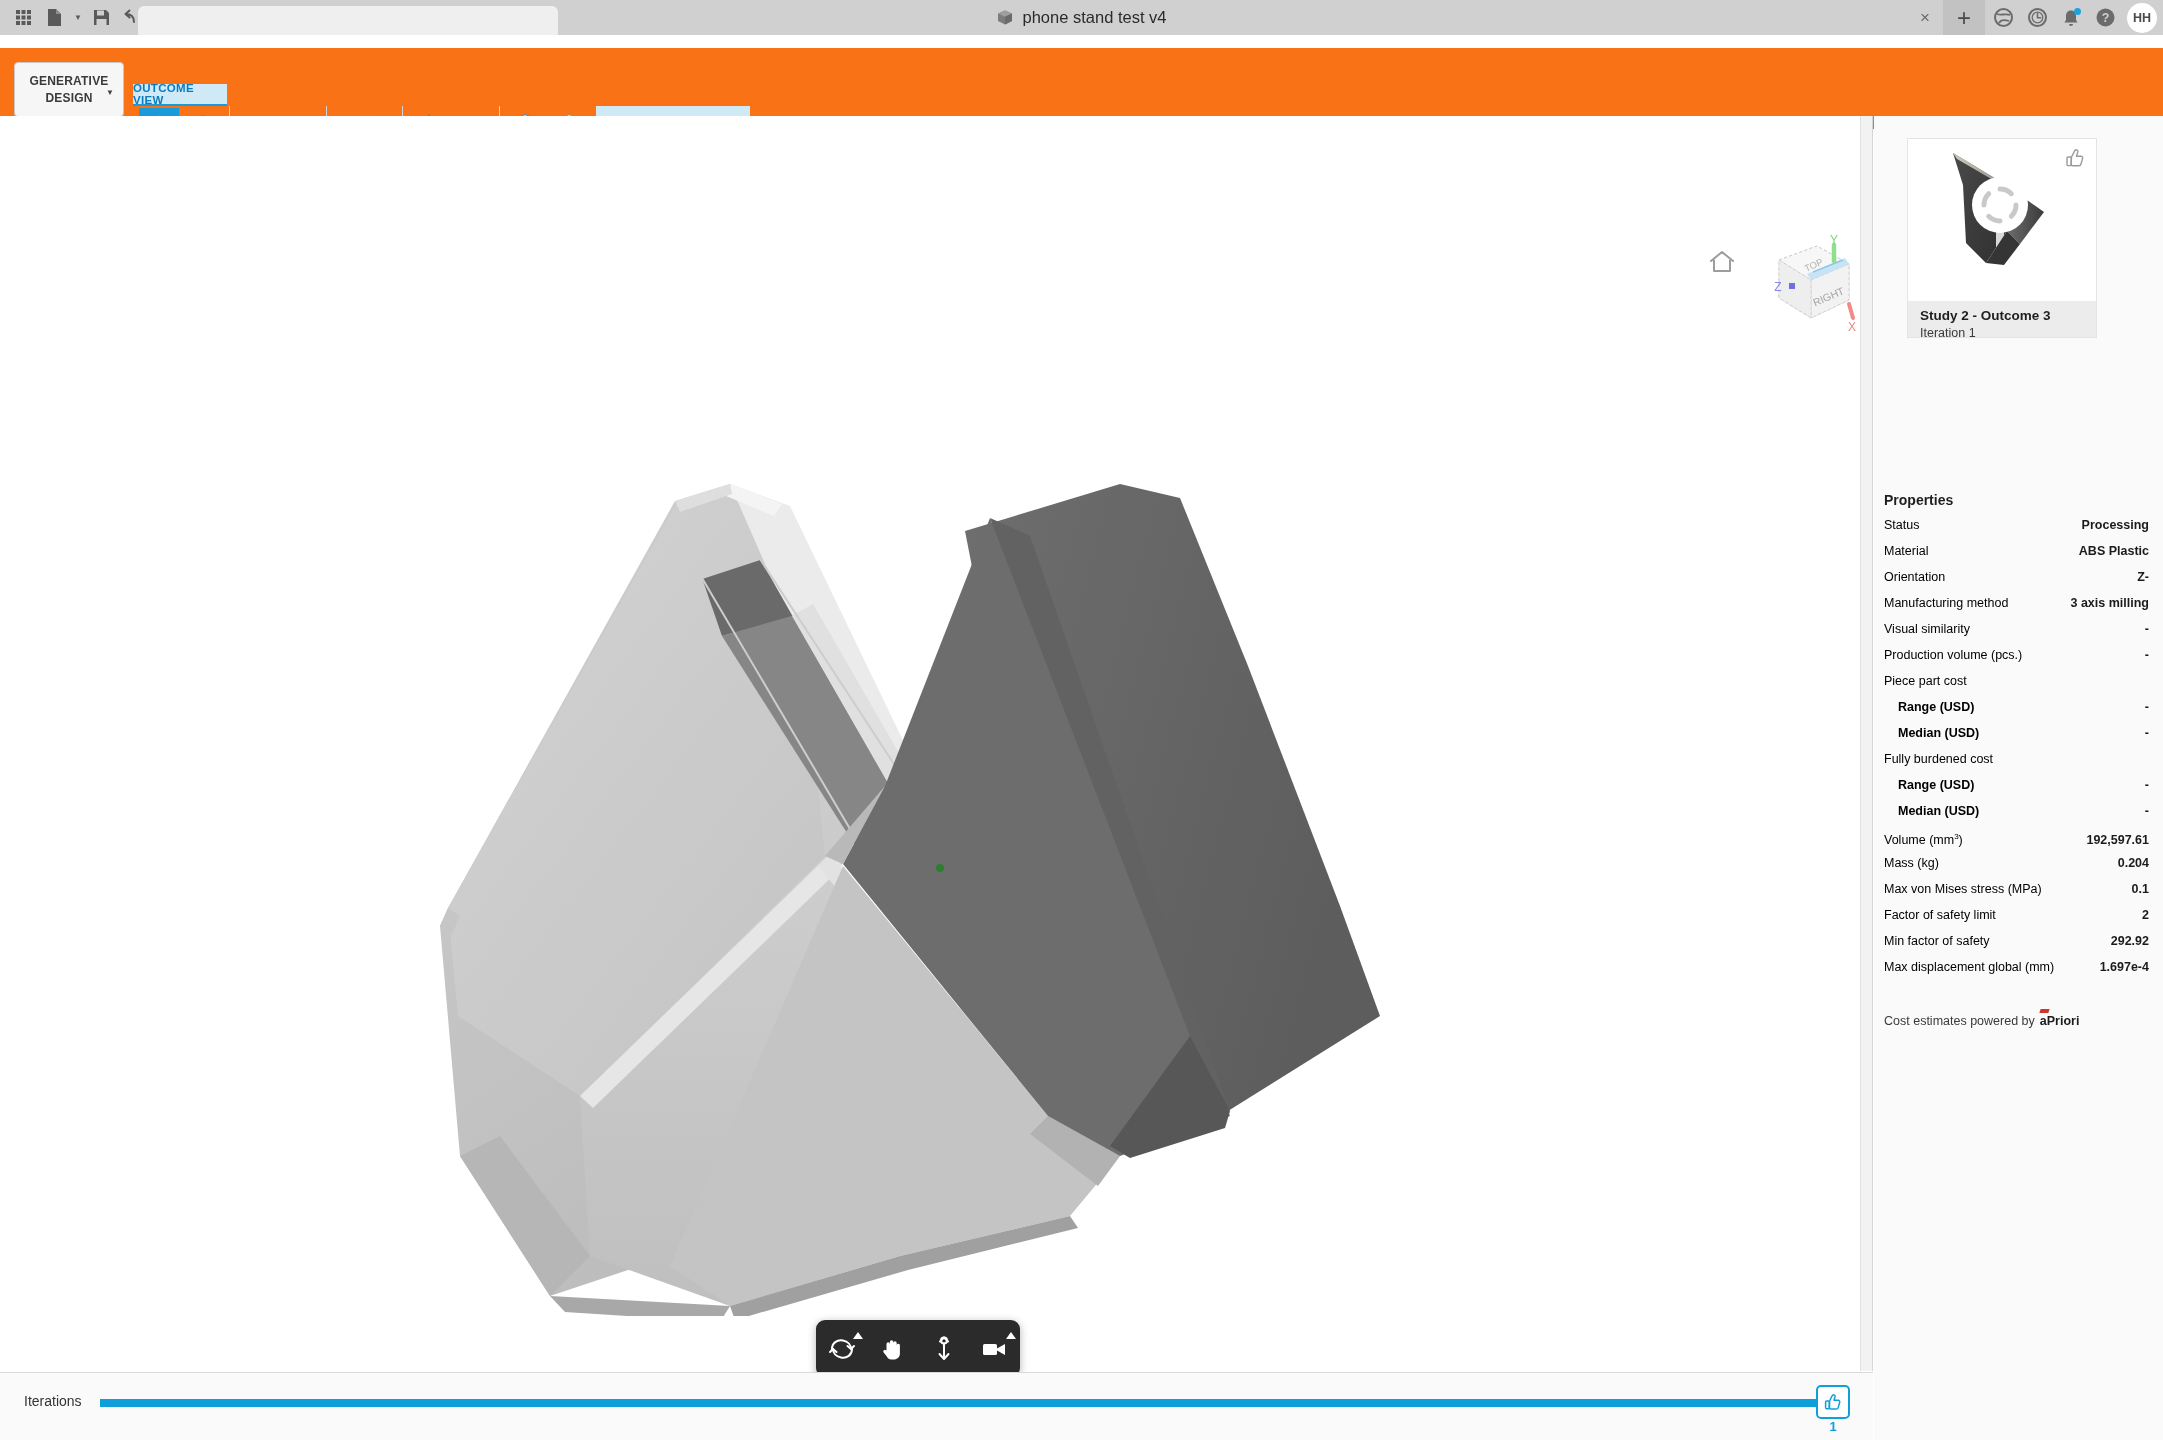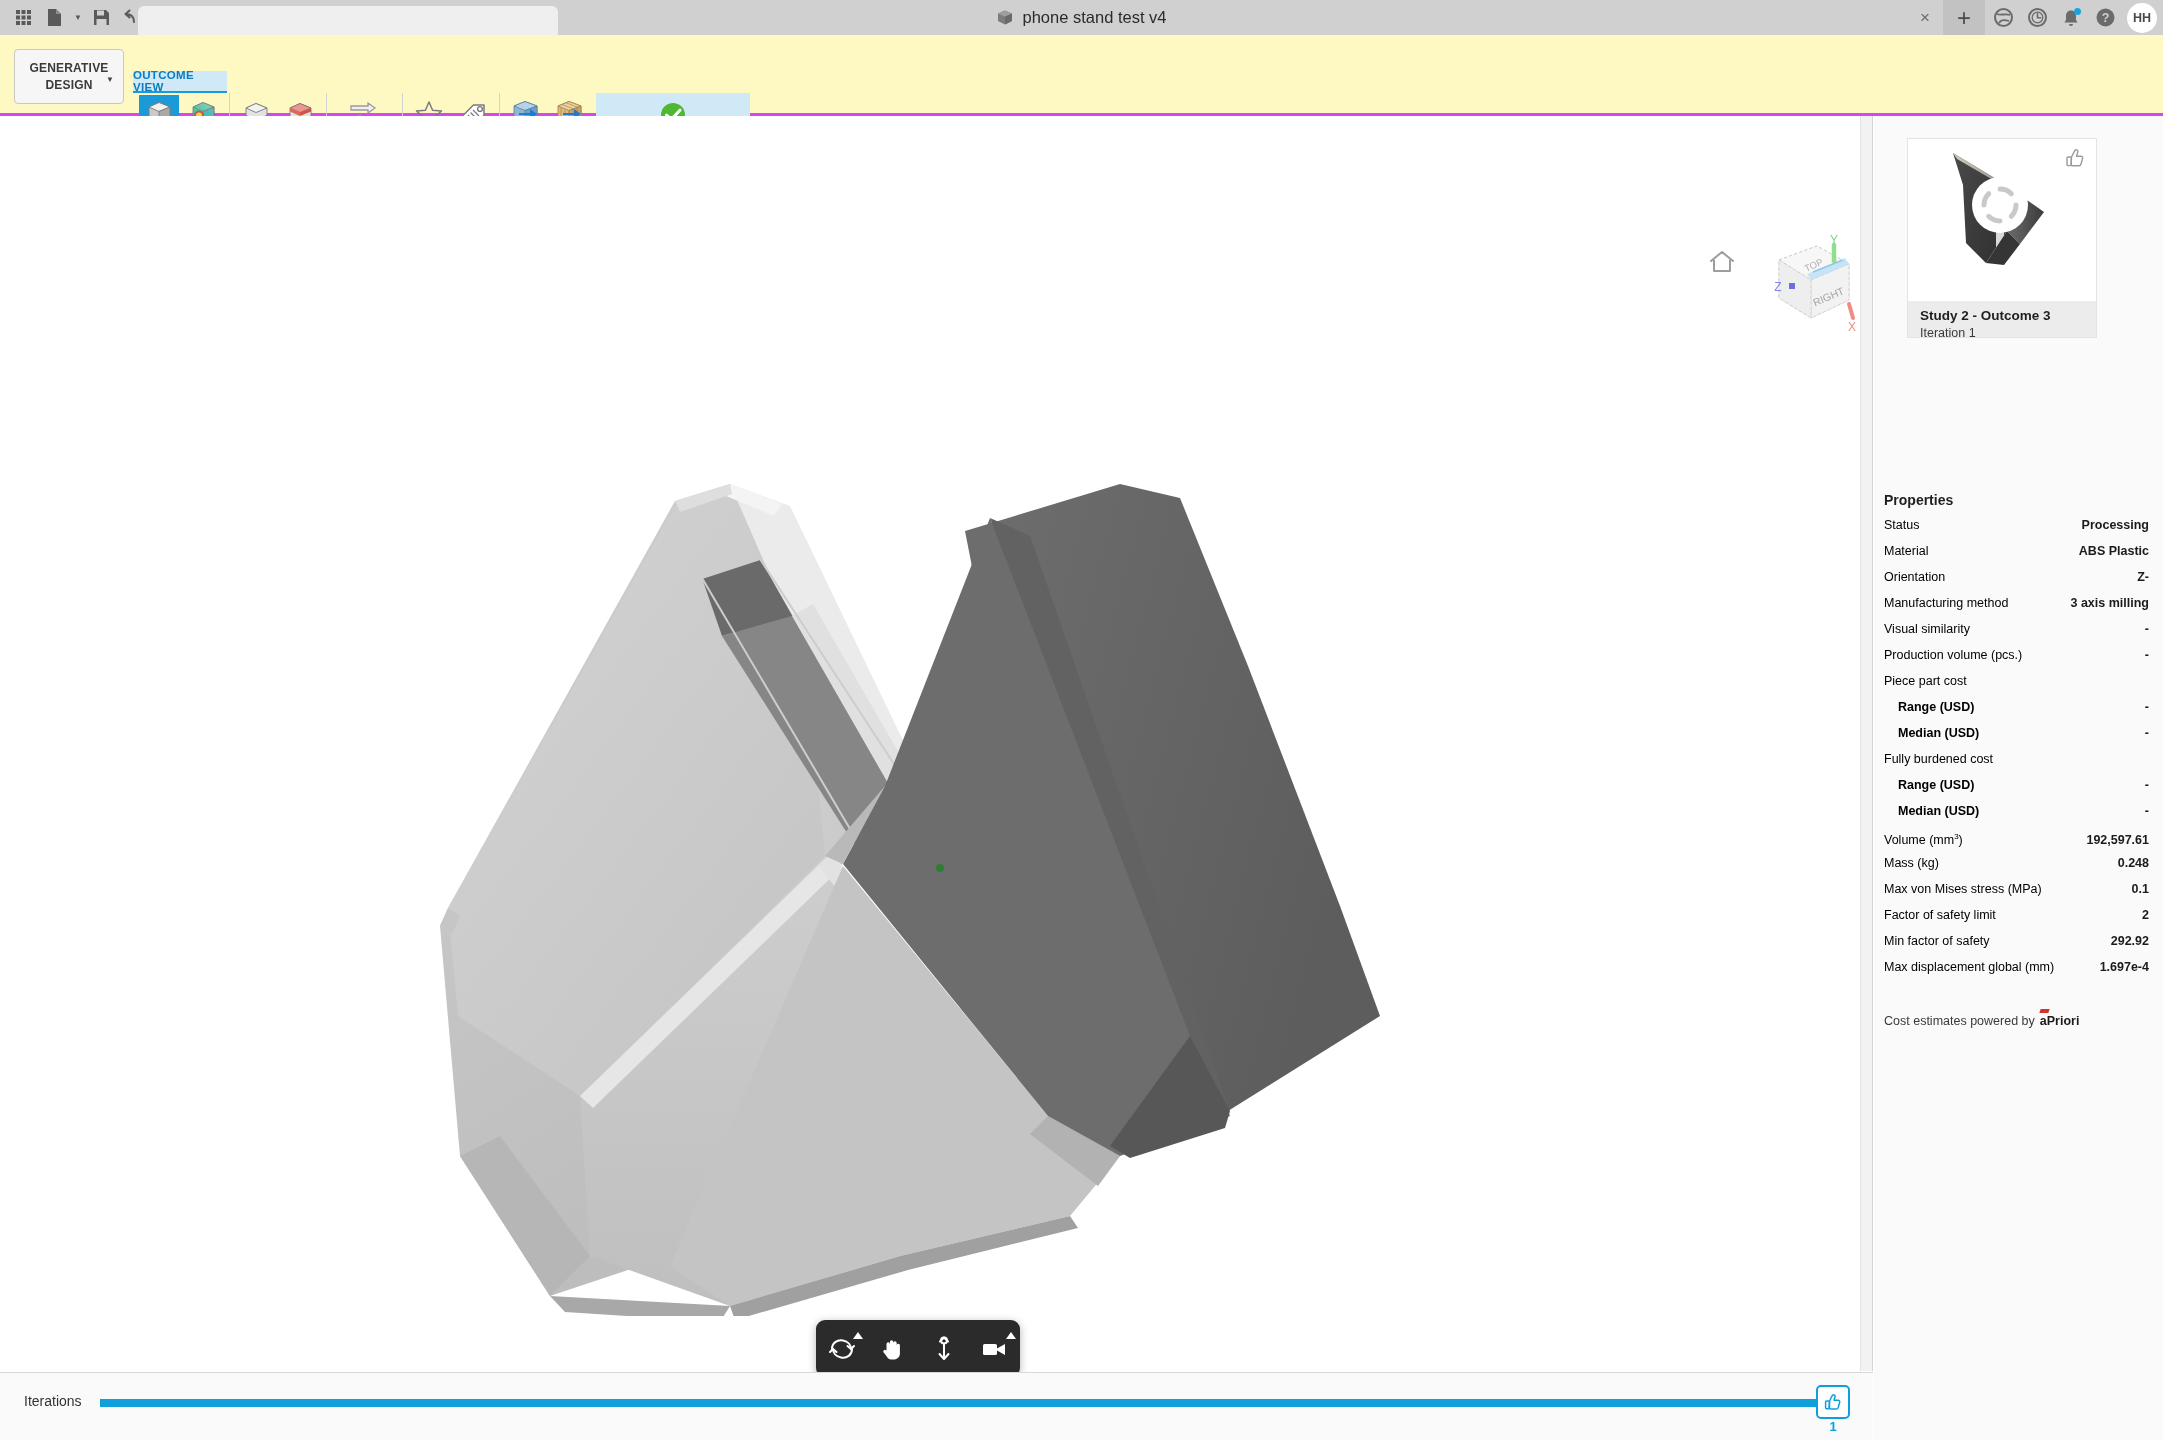--- a/index.html
+++ b/index.html
@@ -50,22 +50,22 @@
     display: flex; align-items: center; justify-content: center;
     font-size: 12.5px; color: #4a4a4a; font-weight: 600; margin-left: 4px;
   }
   .notif-dot {
     position: absolute; top: 5px; right: 6px; width: 7px; height: 7px;
     border-radius: 50%; background: #1aa3e0;
   }
 
   
   .ribbon {
-    position: absolute; top: 35px; left: 0; width: 2163px; height: 81px;
-    background: #fef9c3; border-bottom: 3px solid #d946ef;
+    position: absolute; top: 48px; left: 0; width: 2163px; height: 81px;
+    background: #f97316; border-bottom: 5px solid #d946ef;
   }
   .ws-btn {
     position: absolute; left: 14px; top: 14px; width: 110px; height: 55px;
     background: #f6f6f6; border: 1px solid #c8c8c8; border-radius: 4px;
     display: flex; align-items: center; justify-content: center;
     font-size: 12px; font-weight: 700; color: #3a3a3a; letter-spacing: .2px;
     text-align: center; line-height: 1.35;
   }
   .ws-btn .car { position: absolute; right: 9px; top: 50%;
     margin-top: -2px; font-size: 8px; color: #444; }
@@ -691,21 +691,21 @@
     <div class="prow">
         <span class="plabel indent">Median (USD)</span>
         <span class="pval">-</span>
       </div>
     <div class="prow">
         <span class="plabel">Volume (mm<sup>3</sup>)</span>
         <span class="pval">192,597.61</span>
       </div>
     <div class="prow">
         <span class="plabel">Mass (kg)</span>
-        <span class="pval">0.248</span>
+        <span class="pval">0.204</span>
       </div>
     <div class="prow">
         <span class="plabel">Max von Mises stress (MPa)</span>
         <span class="pval">0.1</span>
       </div>
     <div class="prow">
         <span class="plabel">Factor of safety limit</span>
         <span class="pval">2</span>
       </div>
     <div class="prow">

